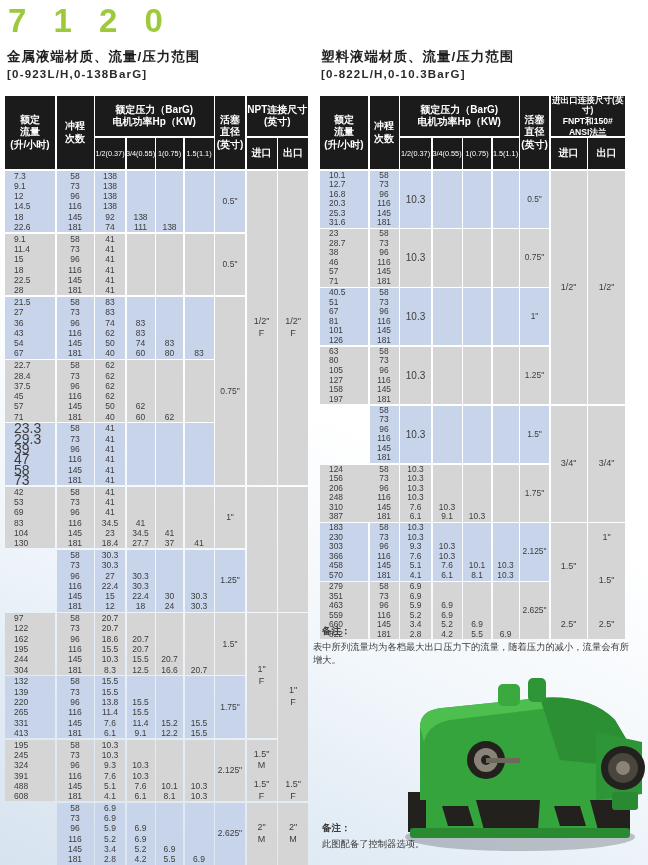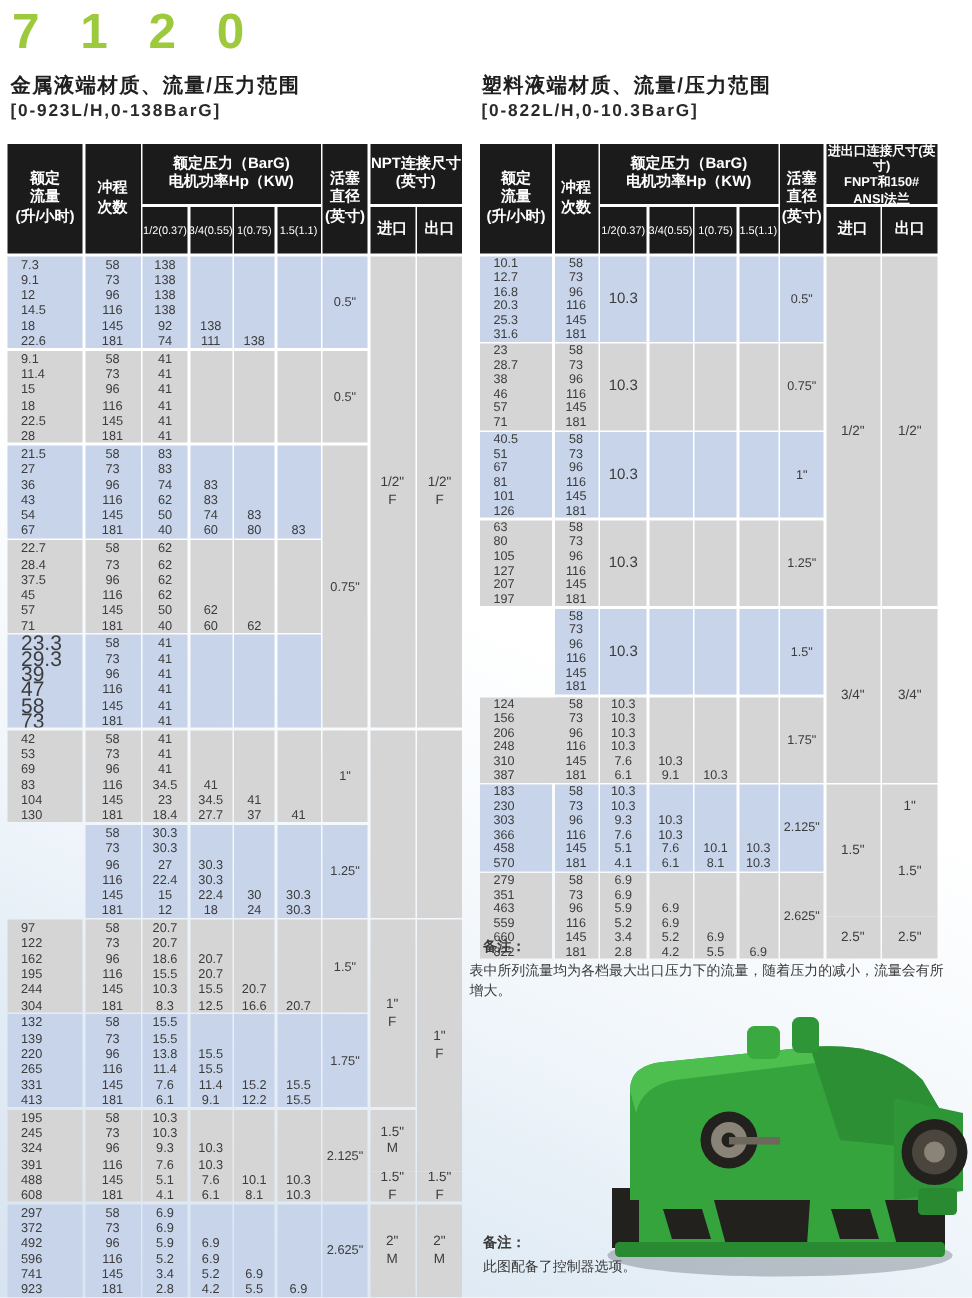--- a/index.html
+++ b/index.html
@@ -526,28 +526,20 @@
       <div class="ln" style="height:10.29px;line-height:10.29px;">8.1</div>
     </div>
     <div class="bcell " style="left:179.5px;top:643.66px;width:29px;height:61.74000000000001px;background:#d5d5d5;font-size:8.5px;">
       <div class="ln" style="height:10.29px;line-height:10.29px;"></div>
       <div class="ln" style="height:10.29px;line-height:10.29px;"></div>
       <div class="ln" style="height:10.29px;line-height:10.29px;"></div>
       <div class="ln" style="height:10.29px;line-height:10.29px;"></div>
       <div class="ln" style="height:10.29px;line-height:10.29px;">10.3</div>
       <div class="ln" style="height:10.29px;line-height:10.29px;">10.3</div>
     </div>
-    <div class="bcell flowcol" style="left:0px;top:706.9px;width:50px;height:61.74000000000001px;background:#c7d4ea;font-size:8.5px;">
-      <div class="ln" style="height:10.29px;line-height:10.29px;">297</div>
-      <div class="ln" style="height:10.29px;line-height:10.29px;">372</div>
-      <div class="ln" style="height:10.29px;line-height:10.29px;">492</div>
-      <div class="ln" style="height:10.29px;line-height:10.29px;">596</div>
-      <div class="ln" style="height:10.29px;line-height:10.29px;">741</div>
-      <div class="ln" style="height:10.29px;line-height:10.29px;">923</div>
-    </div>
     <div class="bcell " style="left:51.5px;top:706.9px;width:37px;height:61.74000000000001px;background:#c7d4ea;font-size:8.5px;">
       <div class="ln" style="height:10.29px;line-height:10.29px;">58</div>
       <div class="ln" style="height:10.29px;line-height:10.29px;">73</div>
       <div class="ln" style="height:10.29px;line-height:10.29px;">96</div>
       <div class="ln" style="height:10.29px;line-height:10.29px;">116</div>
       <div class="ln" style="height:10.29px;line-height:10.29px;">145</div>
       <div class="ln" style="height:10.29px;line-height:10.29px;">181</div>
     </div>
     <div class="bcell " style="left:90px;top:706.9px;width:30px;height:61.74000000000001px;background:#c7d4ea;font-size:8.5px;">
       <div class="ln" style="height:10.29px;line-height:10.29px;">6.9</div>
@@ -735,21 +727,21 @@
       <div class="ctr" style="width:100%;height:100%;font-size:10px;">10.3</div>
     </div>
     <div class="bcell " style="left:112.5px;top:192.10000000000002px;width:29px;height:57.3px;background:#c7d4ea;font-size:8.4px;"></div>
     <div class="bcell " style="left:143px;top:192.10000000000002px;width:28px;height:57.3px;background:#c7d4ea;font-size:8.4px;"></div>
     <div class="bcell " style="left:172.5px;top:192.10000000000002px;width:26px;height:57.3px;background:#c7d4ea;font-size:8.4px;"></div>
     <div class="bcell flowcol" style="left:0px;top:250.9px;width:48px;height:57.30000000000001px;background:#d5d5d5;font-size:8.4px;">
       <div class="ln" style="height:9.55px;line-height:9.55px;">63</div>
       <div class="ln" style="height:9.55px;line-height:9.55px;">80</div>
       <div class="ln" style="height:9.55px;line-height:9.55px;">105</div>
       <div class="ln" style="height:9.55px;line-height:9.55px;">127</div>
-      <div class="ln" style="height:9.55px;line-height:9.55px;">207</div>
+      <div class="ln" style="height:9.55px;line-height:9.55px;">158</div>
       <div class="ln" style="height:9.55px;line-height:9.55px;">197</div>
     </div>
     <div class="bcell " style="left:49.5px;top:250.9px;width:29px;height:57.30000000000001px;background:#d5d5d5;font-size:8.4px;">
       <div class="ln" style="height:9.55px;line-height:9.55px;">58</div>
       <div class="ln" style="height:9.55px;line-height:9.55px;">73</div>
       <div class="ln" style="height:9.55px;line-height:9.55px;">96</div>
       <div class="ln" style="height:9.55px;line-height:9.55px;">116</div>
       <div class="ln" style="height:9.55px;line-height:9.55px;">145</div>
       <div class="ln" style="height:9.55px;line-height:9.55px;">181</div>
     </div>

